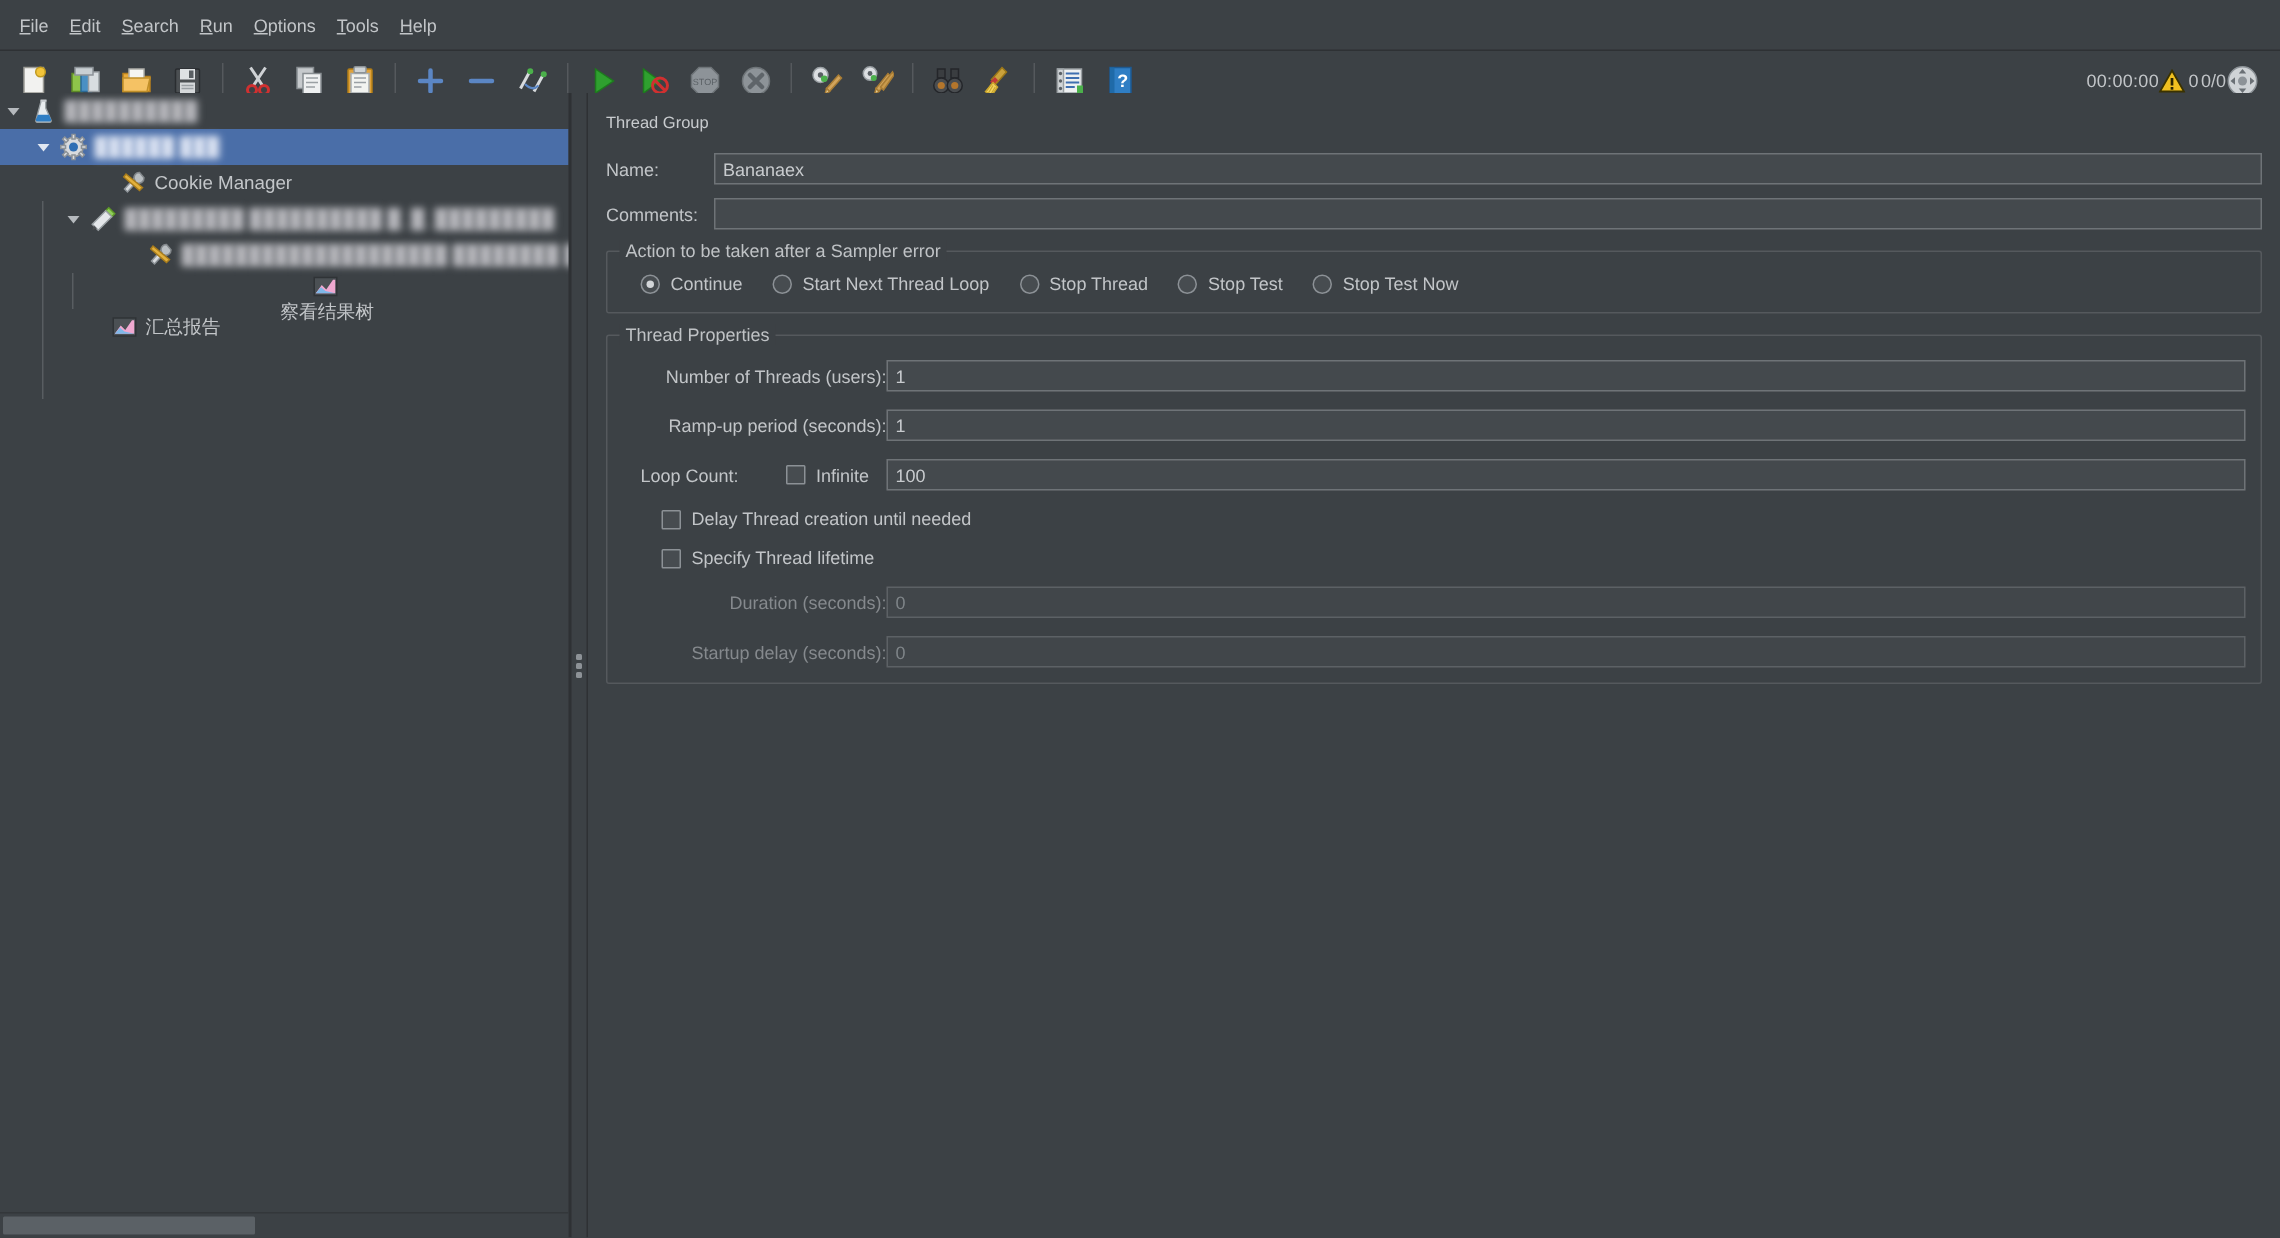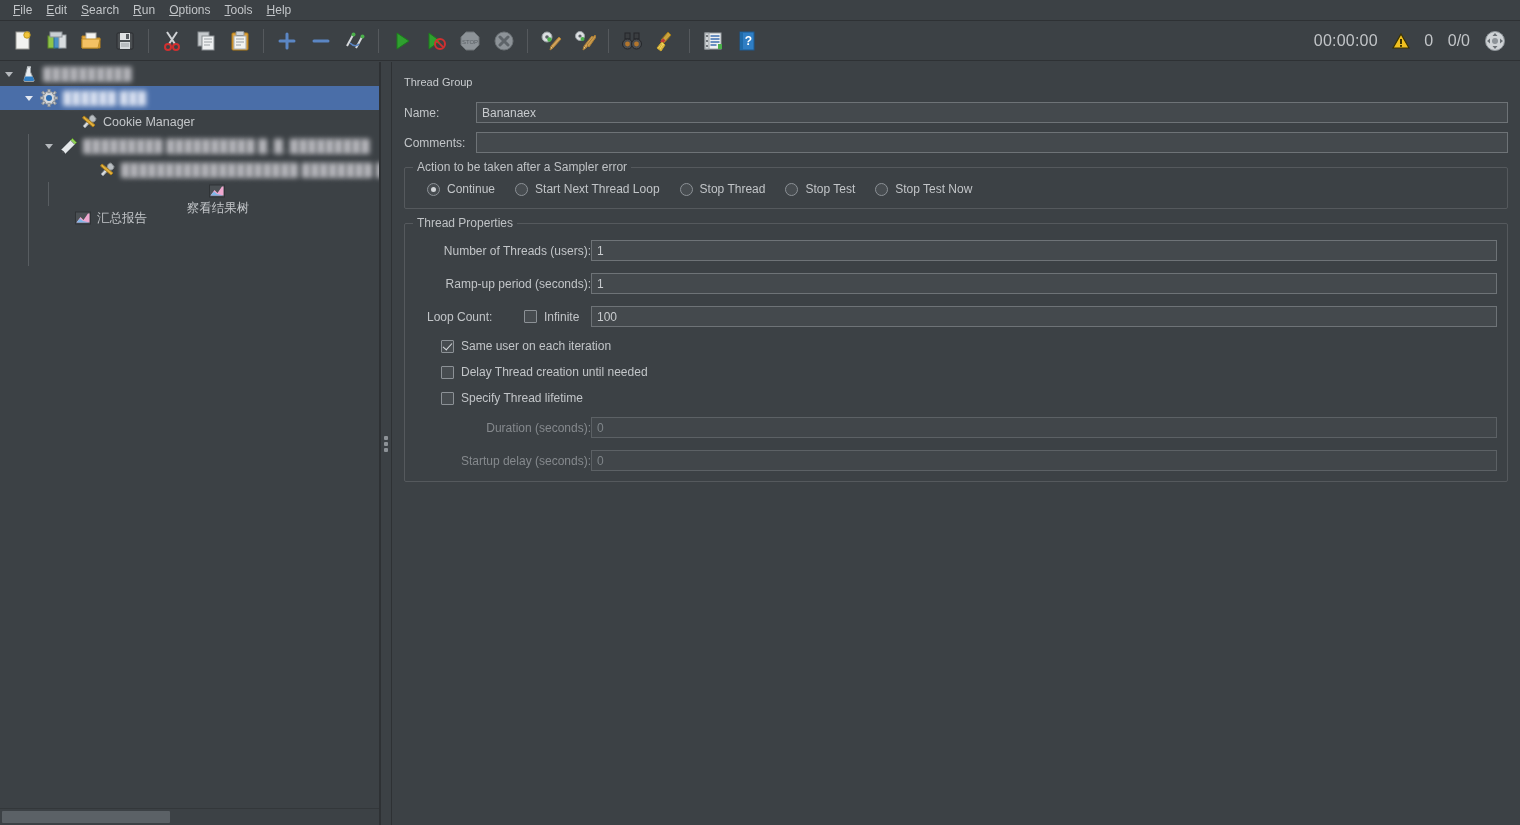--- a/index.html
+++ b/index.html
@@ -12,21 +12,21 @@
     height: 825px;
     font-family: "Liberation Sans", sans-serif;
     font-size: 12px;
     color: #bcbfc2;
     overflow: hidden;
     position: relative;
   }
 
   
   #menubar {
-    height: 21px;
+    height: 34px;
     background: #3c4145;
     display: flex;
     align-items: center;
     padding-left: 6px;
     box-sizing: border-box;
     border-bottom: 1px solid #2e3134;
   }
   .menu-item {
     padding: 2px 7px;
     font-size: 12px;
@@ -60,23 +60,23 @@
     width: 1px;
     height: 24px;
     background: #55595d;
     margin: 0 6px;
     flex: none;
   }
   .tb-spacer { flex: 1 1 auto; }
   .status-grp {
     display: flex;
     align-items: center;
-    gap: 14px;
+    gap: 0;
     padding-right: 8px;
-    font-size: 16px;
+    font-size: 12px;
     color: #c2c5c8;
   }
   .status-grp .timer { font-family: "Liberation Sans", sans-serif; letter-spacing:0.2px;}
   .status-num { min-width: 10px; text-align: center; }
 
   
   #main {
     position: absolute;
     top: 62px;
     left: 0;
@@ -728,26 +728,20 @@
           <div class="loop-inline">
             <span class="lc-label">Loop Count:</span>
             <span class="check">
               <span class="cbox"></span>
               <span>Infinite</span>
             </span>
           </div>
           <input class="tfield" value="100" style="">
         </div>
 
-        <div class="chk-row">
-          <span class="check on">
-            <span class="cbox"></span>
-            <span>Same user on each iteration</span>
-          </span>
-        </div>
 
         <div class="chk-row">
           <span class="check">
             <span class="cbox"></span>
             <span>Delay Thread creation until needed</span>
           </span>
         </div>
 
         <div class="chk-row">
           <span class="check">

